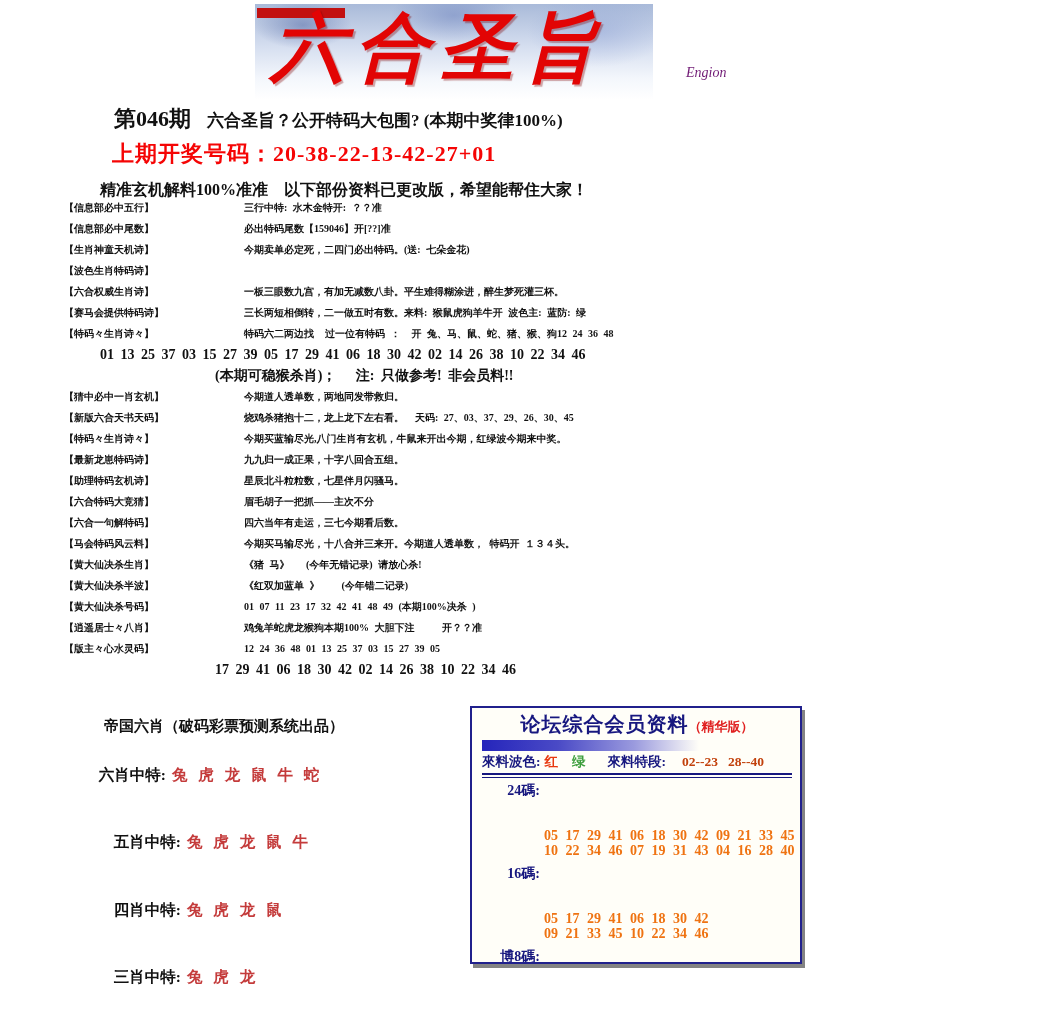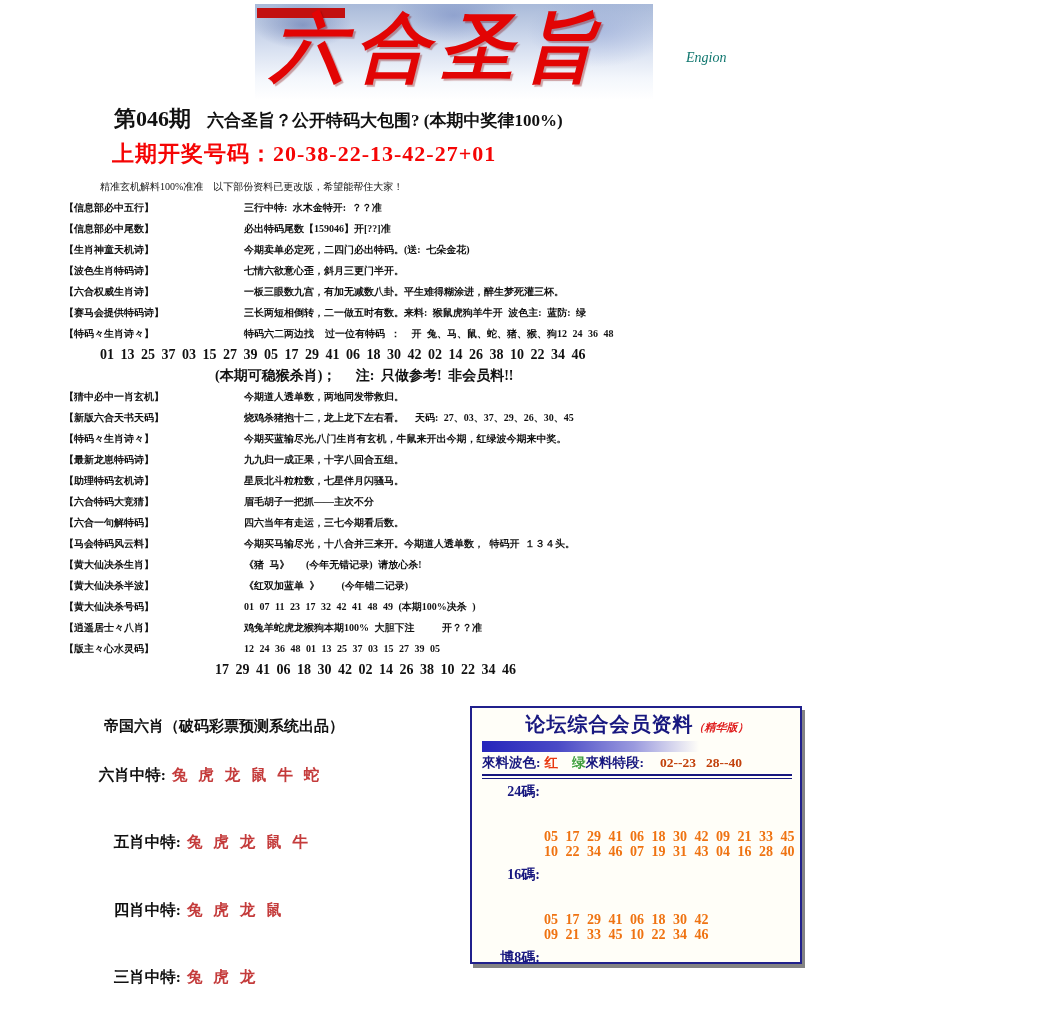--- a/index.html
+++ b/index.html
@@ -10,29 +10,29 @@
   .banner{position:absolute;left:255px;top:4px;width:398px;height:96px;overflow:visible;
     background:
       radial-gradient(70px 34px at 12% 22%, rgba(86,108,168,.55), rgba(86,108,168,0) 70%),
       radial-gradient(90px 40px at 50% 12%, rgba(108,130,190,.5), rgba(108,130,190,0) 70%),
       radial-gradient(100px 52px at 86% 28%, rgba(140,160,212,.45), rgba(140,160,212,0) 70%),
       linear-gradient(180deg,#a9bad9 0%,#d6dff0 45%,#f4f7fc 78%,#ffffff 100%);}
   .banner-redbar{position:absolute;left:2px;top:4px;width:88px;height:10px;background:#c21010;}
   .banner-title{position:absolute;left:16px;top:6px;font-size:74px;line-height:86px;
     font-weight:bold;font-style:italic;color:#e20404;letter-spacing:10px;white-space:nowrap;
     text-shadow:2px 2px 1px rgba(130,0,0,.35);font-family:Liberation Mono, monospace;}
-  .watermark{position:absolute;left:686px;top:50px;font-size:14px;font-style:italic;color:#0f766e;}
+  .watermark{position:absolute;left:686px;top:65px;font-size:14px;font-style:italic;color:#701a75;}
 
   
   .issue-line{position:absolute;left:114px;top:104px;white-space:nowrap;}
   .issue{font-size:22px;font-weight:bold;margin-right:16px;}
   .subtitle{font-size:17px;font-weight:bold;}
   .lastdraw{position:absolute;left:112px;top:139px;font-size:22px;font-weight:bold;
             color:#f50505;white-space:nowrap;letter-spacing:1px;}
-  .note{position:absolute;left:100px;top:180px;font-size:10px;font-weight:normal;white-space:pre;}
+  .note{position:absolute;left:100px;top:180px;font-size:16px;font-weight:bold;white-space:pre;}
 
   
   .rows{position:absolute;left:64px;top:197px;width:730px;word-spacing:3px;}
   .row-line{display:flex;line-height:21px;font-size:10px;font-weight:bold;white-space:pre;}
   .row-label{width:180px;flex:none;}
   .row-text{flex:none;}
   .cont-line{line-height:21px;font-size:14px;font-weight:bold;white-space:pre;}
 
   
   .empire{position:absolute;left:60px;top:716px;width:410px;font-weight:bold;}
@@ -40,27 +40,27 @@
   .empire-rows{margin-top:5px;}
   .empire-row{line-height:22.5px;font-size:15.5px;white-space:pre;}
   .empire-row:not(:first-of-type){margin-left:15px;}
   .empire-row .val{color:#c43b3b;word-spacing:7px;margin-left:6px;}
 
   
   .forum{position:absolute;left:470px;top:706px;width:332px;height:258px;box-sizing:border-box;
          border:2px solid #20208c;background:#fffef8;box-shadow:3px 4px 0 rgba(90,90,90,.75);
          padding:4px 8px 4px 10px;font-weight:bold;overflow:hidden;}
   .forum-title{text-align:center;font-size:20px;color:#17177f;letter-spacing:1px;line-height:25px;white-space:nowrap;}
-  .forum-title .suffix{font-size:11px;color:#e02020;letter-spacing:0;font-style:italic;}
+  .forum-title .suffix{font-size:13px;color:#e02020;letter-spacing:0;}
   .forum-bar{height:11px;width:70%;margin:1px 0 2px 0;
      background:linear-gradient(90deg,#2525bb 0%,#4a4ac6 35%,#9a9ade 70%,rgba(190,190,235,0) 100%);}
   .forum-wave{font-size:13.5px;color:#17177f;line-height:17px;white-space:nowrap;}
   .forum-wave .red{color:#e8380f;margin-left:4px;}
   .forum-wave .green{color:#3d9e3d;margin-left:14px;}
-  .forum-wave .seglabel{}
+  .forum-wave .seglabel{margin-left:22px;}
   .forum-wave .segval{color:#c2410c;margin-left:16px;white-space:pre;}
   .forum-divider{height:2px;border-top:2px solid #17177f;border-bottom:1px solid #17177f;margin:3px 0 5px 0;}
   .code-group{display:flex;font-size:14px;line-height:15px;}
   .code-groups div.code-group:nth-of-type(1),
   .code-groups div.code-group:nth-of-type(2){margin-bottom:8px;}
   .code-group .glabel{width:58px;flex:none;text-align:right;color:#17177f;padding-right:4px;white-space:nowrap;}
   .code-lines{color:#ef7312;word-spacing:4px;white-space:pre;}
 </style>
 </head>
 <body>
@@ -106,21 +106,21 @@
         <div class="row-line">
           <span class="row-label">【生肖神童天机诗】</span><span class="row-text">今期卖单必定死，二四门必出特码。(送: 七朵金花)</span>
         </div>
         <div class="row-cont">
           
         </div>
       </div>
 
       <div class="row-block">
         <div class="row-line">
-          <span class="row-label">【波色生肖特码诗】</span><span class="row-text">七情六欲意心歪，斜月三更门半开。</span>
+          <span class="row-label">【波色生肖特码诗】</span>
         </div>
         <div class="row-cont">
           
         </div>
       </div>
 
       <div class="row-block">
         <div class="row-line">
           <span class="row-label">【六合权威生肖诗】</span><span class="row-text">一板三眼数九宫，有加无减数八卦。平生难得糊涂进，醉生梦死灌三杯。</span>
         </div>

